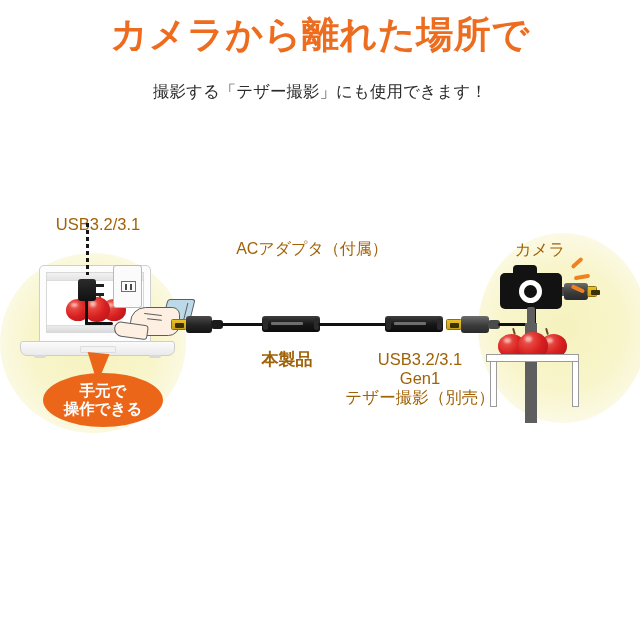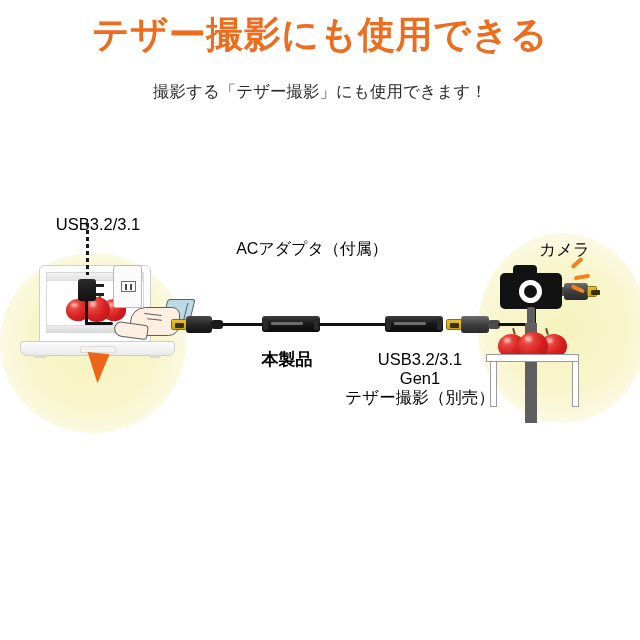--- a/index.html
+++ b/index.html
@@ -61,30 +61,30 @@
     border-radius: 50%;
     background: radial-gradient(circle at 50% 50%,
                 #F6F2BE 0%, #F8F5CB 48%, #FBF9E2 72%, rgba(255,255,255,0) 85%);
   }
   .glow-pc   { left: 0px;   top: 58px;  width: 186px; height: 180px; }
   .glow-cam  { left: 478px; top: 38px;  width: 170px; height: 190px; }
 
   .lbl {
     position: absolute;
     text-align: center;
-    color: #000000;
+    color: #a16207;
     font-size: 16px;
     line-height: 1.18;
     white-space: nowrap;
   }
   .lbl-pc     { left: 8px;   top: 20px;  width: 180px; font-size: 16.5px; }
   .lbl-ac     { left: 228px; top: 45px;  width: 168px; font-size: 16px; }
   .lbl-prod   { left: 232px; top: 155px; width: 110px; font-size: 17px; font-weight: bold; }
   .lbl-cable  { left: 340px; top: 155px; width: 160px; font-size: 16.5px; line-height: 1.14; }
-  .lbl-cam    { left: 490px; top: 45px;  width: 100px; font-size: 16.5px; text-align: right; }
+  .lbl-cam    { left: 490px; top: 45px;  width: 100px; font-size: 16.5px; }
 
   
   .laptop { position: absolute; left: 20px; top: 70px; width: 155px; height: 100px; }
   .lid {
     position: absolute; left: 19px; top: 0; width: 112px; height: 78px;
     background: #fdfdfd; border: 1.6px solid #cfcfcf; border-radius: 5px 5px 2px 2px;
     box-sizing: border-box;
   }
   .screen {
     position: absolute; left: 6px; top: 6px; right: 6px; bottom: 9px;
@@ -270,21 +270,21 @@
   .table-leg {
     position: absolute; top: 166px; width: 7px; height: 46px;
     background: #ffffff; border: 1.4px solid #9b9b9b; box-sizing: border-box;
   }
 </style>
 </head>
 <body>
 
 <div id="page">
 
-  <div class="headline">テザー撮影にも使用できる</div>
+  <div class="headline">カメラから離れた場所で</div>
 
   <div class="subline">
     <span class="l2">撮影する「テザー撮影」にも使用できます！</span>
   </div>
 
   <div class="diagram">
 
     <div class="glow glow-pc"></div>
     <div class="glow glow-cam"></div>
 
@@ -335,20 +335,26 @@
         <div class="cuff"></div>
         <div class="cuff-line"></div>
         <div class="palm"></div>
         <div class="finger"></div>
         <div class="knuckle" style="left:30px; top:15px; width:18px; transform:rotate(6deg);"></div>
         <div class="knuckle" style="left:33px; top:20px; width:15px; transform:rotate(6deg);"></div>
       </div>
     </div>
 
     <div class="bubble-tail"></div>
+    <div class="bubble">
+      <div class="bubble-txt">
+        <div>手元で</div>
+        <div>操作できる</div>
+      </div>
+    </div>
 
     <div class="usba" style="left:171px; top:124px;"></div>
     <div class="plugbody" style="left:186px; top:121px; width:26px;"></div>
     <div class="plugneck" style="left:211px; top:125px; width:12px;"></div>
 
     <div class="wire wire-h" style="left:221px; top:128px; width:45px;"></div>
 
     <div class="module" style="left:262px; top:121px;">
       <div class="module-cap" style="left:1px;"></div>
       <div class="module-cap" style="left:52px;"></div>

